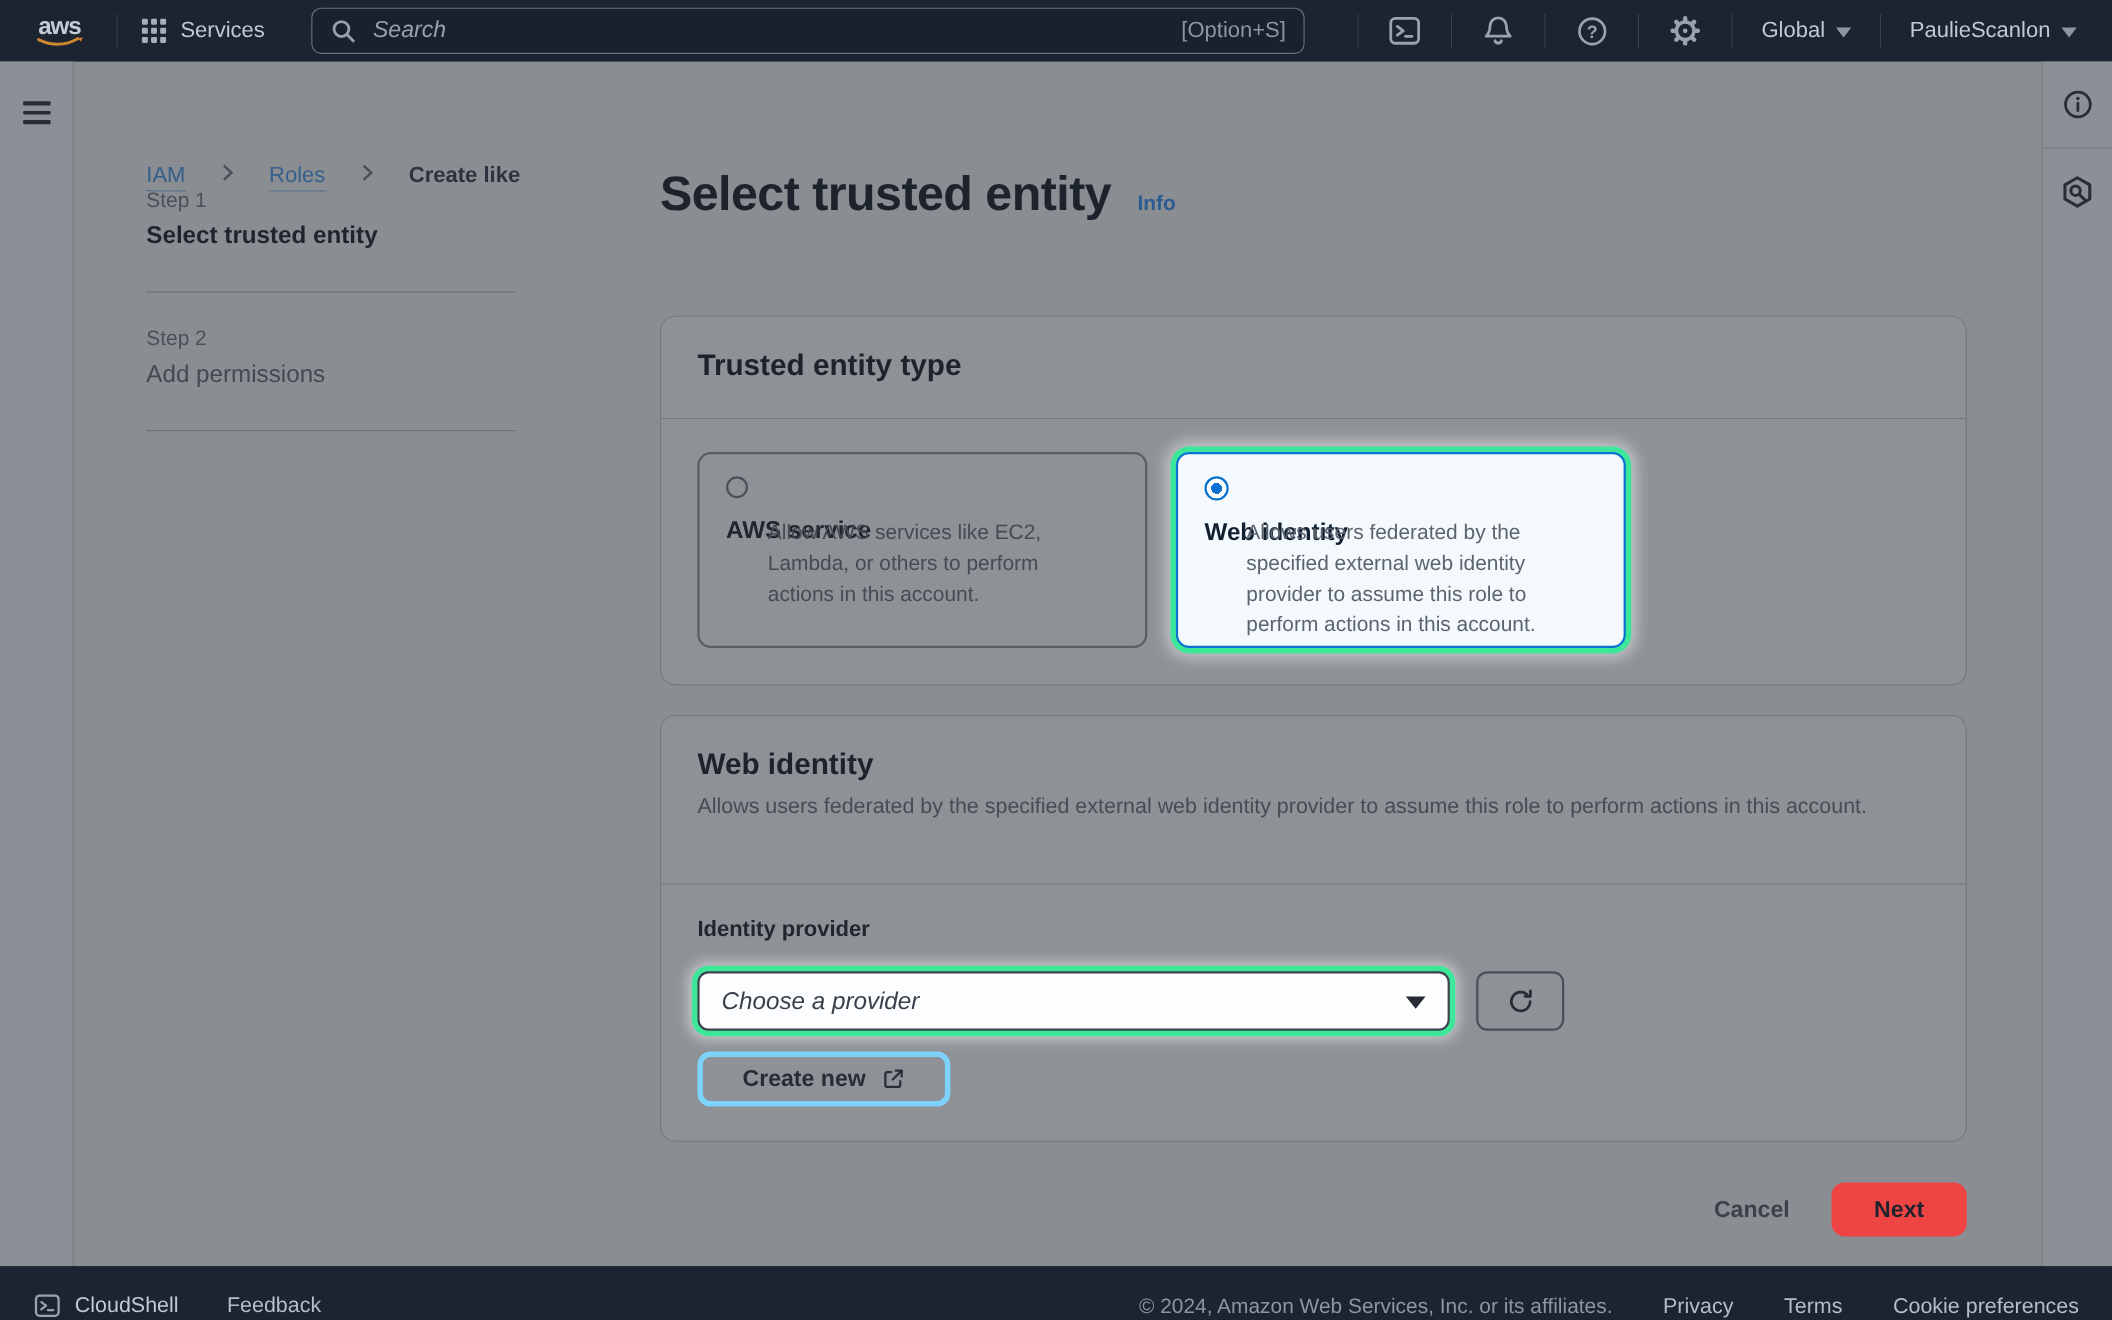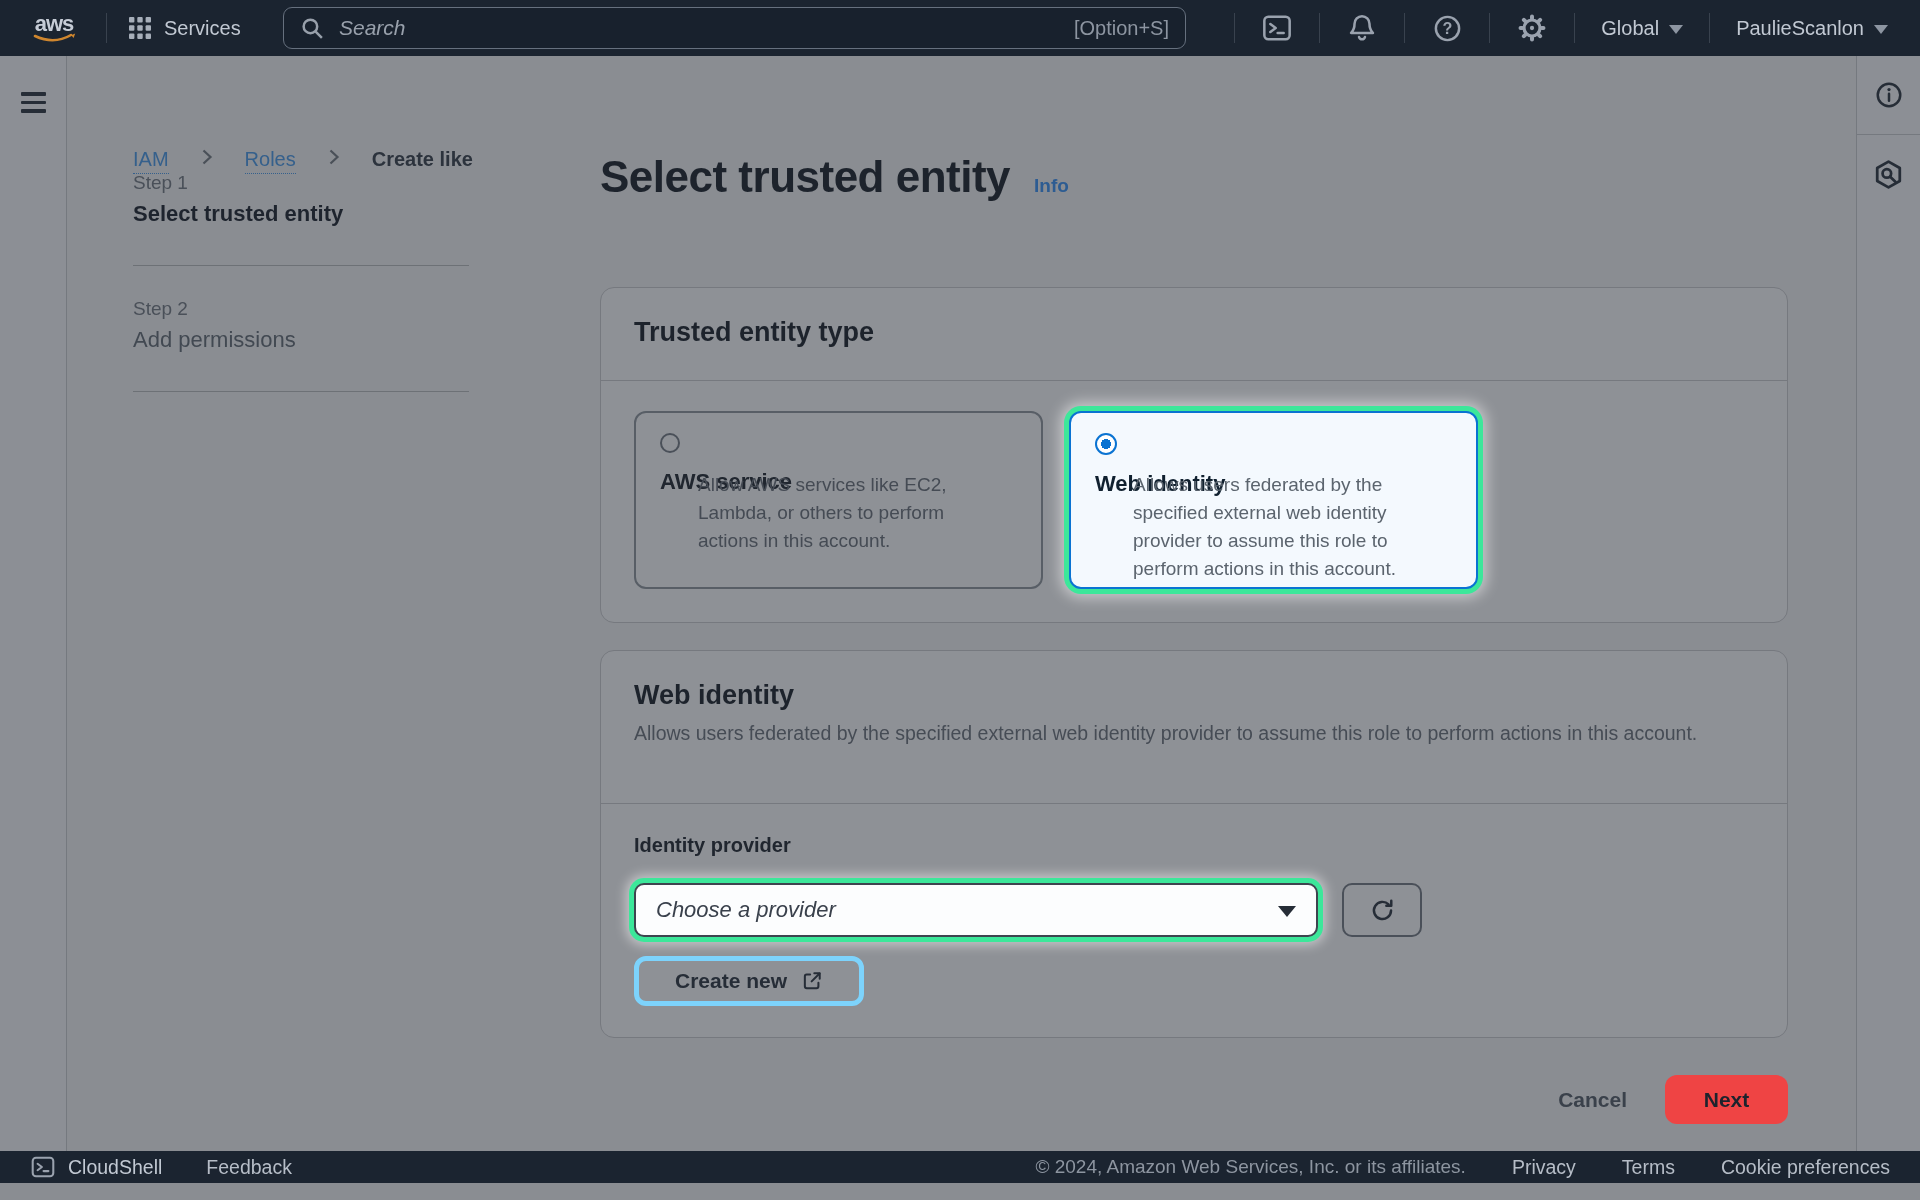--- a/index.html
+++ b/index.html
@@ -77,21 +77,21 @@
   .select .caret{border-top-color:#262d37;border-left-width:9px;border-right-width:9px;border-top-width:11px;margin-left:auto;}
   .icon-btn{width:80px;height:54px;border:2px solid #4a5059;border-radius:10px;display:flex;align-items:center;justify-content:center;background:transparent;cursor:pointer;}
   .create-btn{margin-top:19px;width:230px;height:50px;border:5px solid #7dd3fc;border-radius:12px;
       display:flex;align-items:center;justify-content:center;gap:14px;
       font-size:21px;font-weight:700;color:#262d37;background:transparent;cursor:pointer;text-align:right;}
   .actions{position:absolute;left:600px;top:1075px;width:1188px;height:49px;display:flex;justify-content:flex-end;align-items:center;gap:38px;}
   .cancel-btn{font-size:21px;font-weight:700;color:#3a414b;cursor:pointer;}
   .next-btn{width:123px;height:49px;background:#ef4444;border:none;border-radius:12px;
       font-family:"Liberation Sans",sans-serif;font-size:21px;font-weight:700;color:#1d232d;cursor:pointer;}
   
-  .footer{position:absolute;left:0;top:1151px;width:1920px;height:32px;background:#1b2430;display:flex;align-items:center;padding:0 30px;}
+  .footer{position:absolute;left:0;top:1151px;width:1920px;height:49px;background:#1b2430;display:flex;align-items:flex-end;padding:0 30px;}
   .footer-left{display:flex;align-items:center;gap:44px;}
   .cloudshell{display:flex;align-items:center;gap:12px;color:#c2c9d3;font-size:19.5px;cursor:pointer;}
   .footer-link{color:#b6bdc7;font-size:19.5px;cursor:pointer;}
   .footer-right{margin-left:auto;display:flex;align-items:center;gap:46px;}
   .copyright{color:#8d95a0;font-size:19px;}
   svg{display:block;}
 </style>
 </head>
 <body>
 

